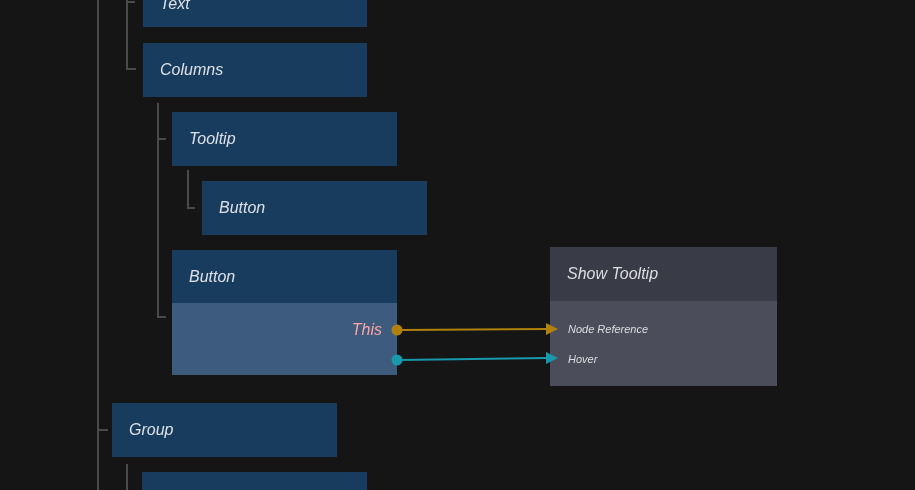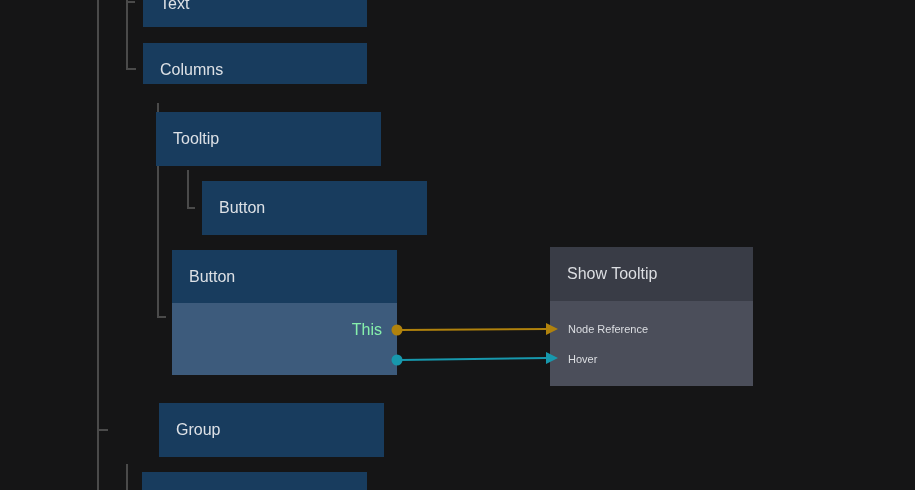--- a/index.html
+++ b/index.html
@@ -10,20 +10,21 @@
     overflow: hidden;
     background: #151516;
     font-family: "Liberation Sans", "DejaVu Sans", sans-serif;
   }
   .stage {
     position: relative;
     width: 915px;
     height: 490px;
     background: #151516;
     overflow: hidden;
+    font-style: italic;
   }
   .overlay {
     position: absolute;
     left: 0;
     top: 0;
     width: 915px;
     height: 490px;
     pointer-events: none;
   }
   .node {
@@ -53,29 +54,29 @@
     background: #3d5b7c;
     padding-top: 12px;
     height: 72px;
     box-sizing: border-box;
   }
   .port-row {
     height: 30px;
     line-height: 30px;
     text-align: right;
     padding-right: 15px;
-    color: #86efac;
+    color: #fca5a5;
     font-size: 16px;
     white-space: nowrap;
   }
   .action-panel {
     position: absolute;
     left: 550px;
     top: 247px;
-    width: 203px;
+    width: 227px;
   }
   .panel-header {
     background: #393c46;
     color: #dcdee2;
     font-size: 16px;
     height: 54px;
   }
   .panel-header .panel-title {
     display: block;
     padding-left: 17px;
@@ -114,42 +115,42 @@
       <path d="M188 170 V209"></path>
       <path d="M188 208 H195"></path>
       <path d="M127 464 V490"></path>
     </g>
   </svg>
 
   <div class="node node-text" style="left:143px; top:-20px; width:224px; height:47px;">
     <span class="node-label">Text</span>
   </div>
 
-  <div class="node" style="left:143px; top:43px; width:224px; height:41px;">
+  <div class="node" style="left:143px; top:43px; width:224px; height:54px;">
     <span class="node-label">Columns</span>
   </div>
 
-  <div class="node" style="left:156px; top:112px; width:225px; height:54px;">
+  <div class="node" style="left:172px; top:112px; width:225px; height:54px;">
     <span class="node-label">Tooltip</span>
   </div>
 
   <div class="node" style="left:202px; top:181px; width:225px; height:54px;">
     <span class="node-label">Button</span>
   </div>
 
   <div class="node-stack" style="left:172px; top:250px; width:225px;">
     <div class="node-header">
       <span class="node-label">Button</span>
     </div>
     <div class="node-body">
       <div class="port-row">This</div>
     </div>
   </div>
 
-  <div class="node" style="left:112px; top:403px; width:225px; height:54px;margin-left:47px;">
+  <div class="node" style="left:112px; top:403px; width:225px; height:54px;">
     <span class="node-label">Group</span>
   </div>
 
   <div class="node" style="left:142px; top:472px; width:225px; height:54px;">
     <span class="node-label"></span>
   </div>
 
   <div class="action-panel">
     <div class="panel-header">
       <span class="panel-title">Show Tooltip</span>

